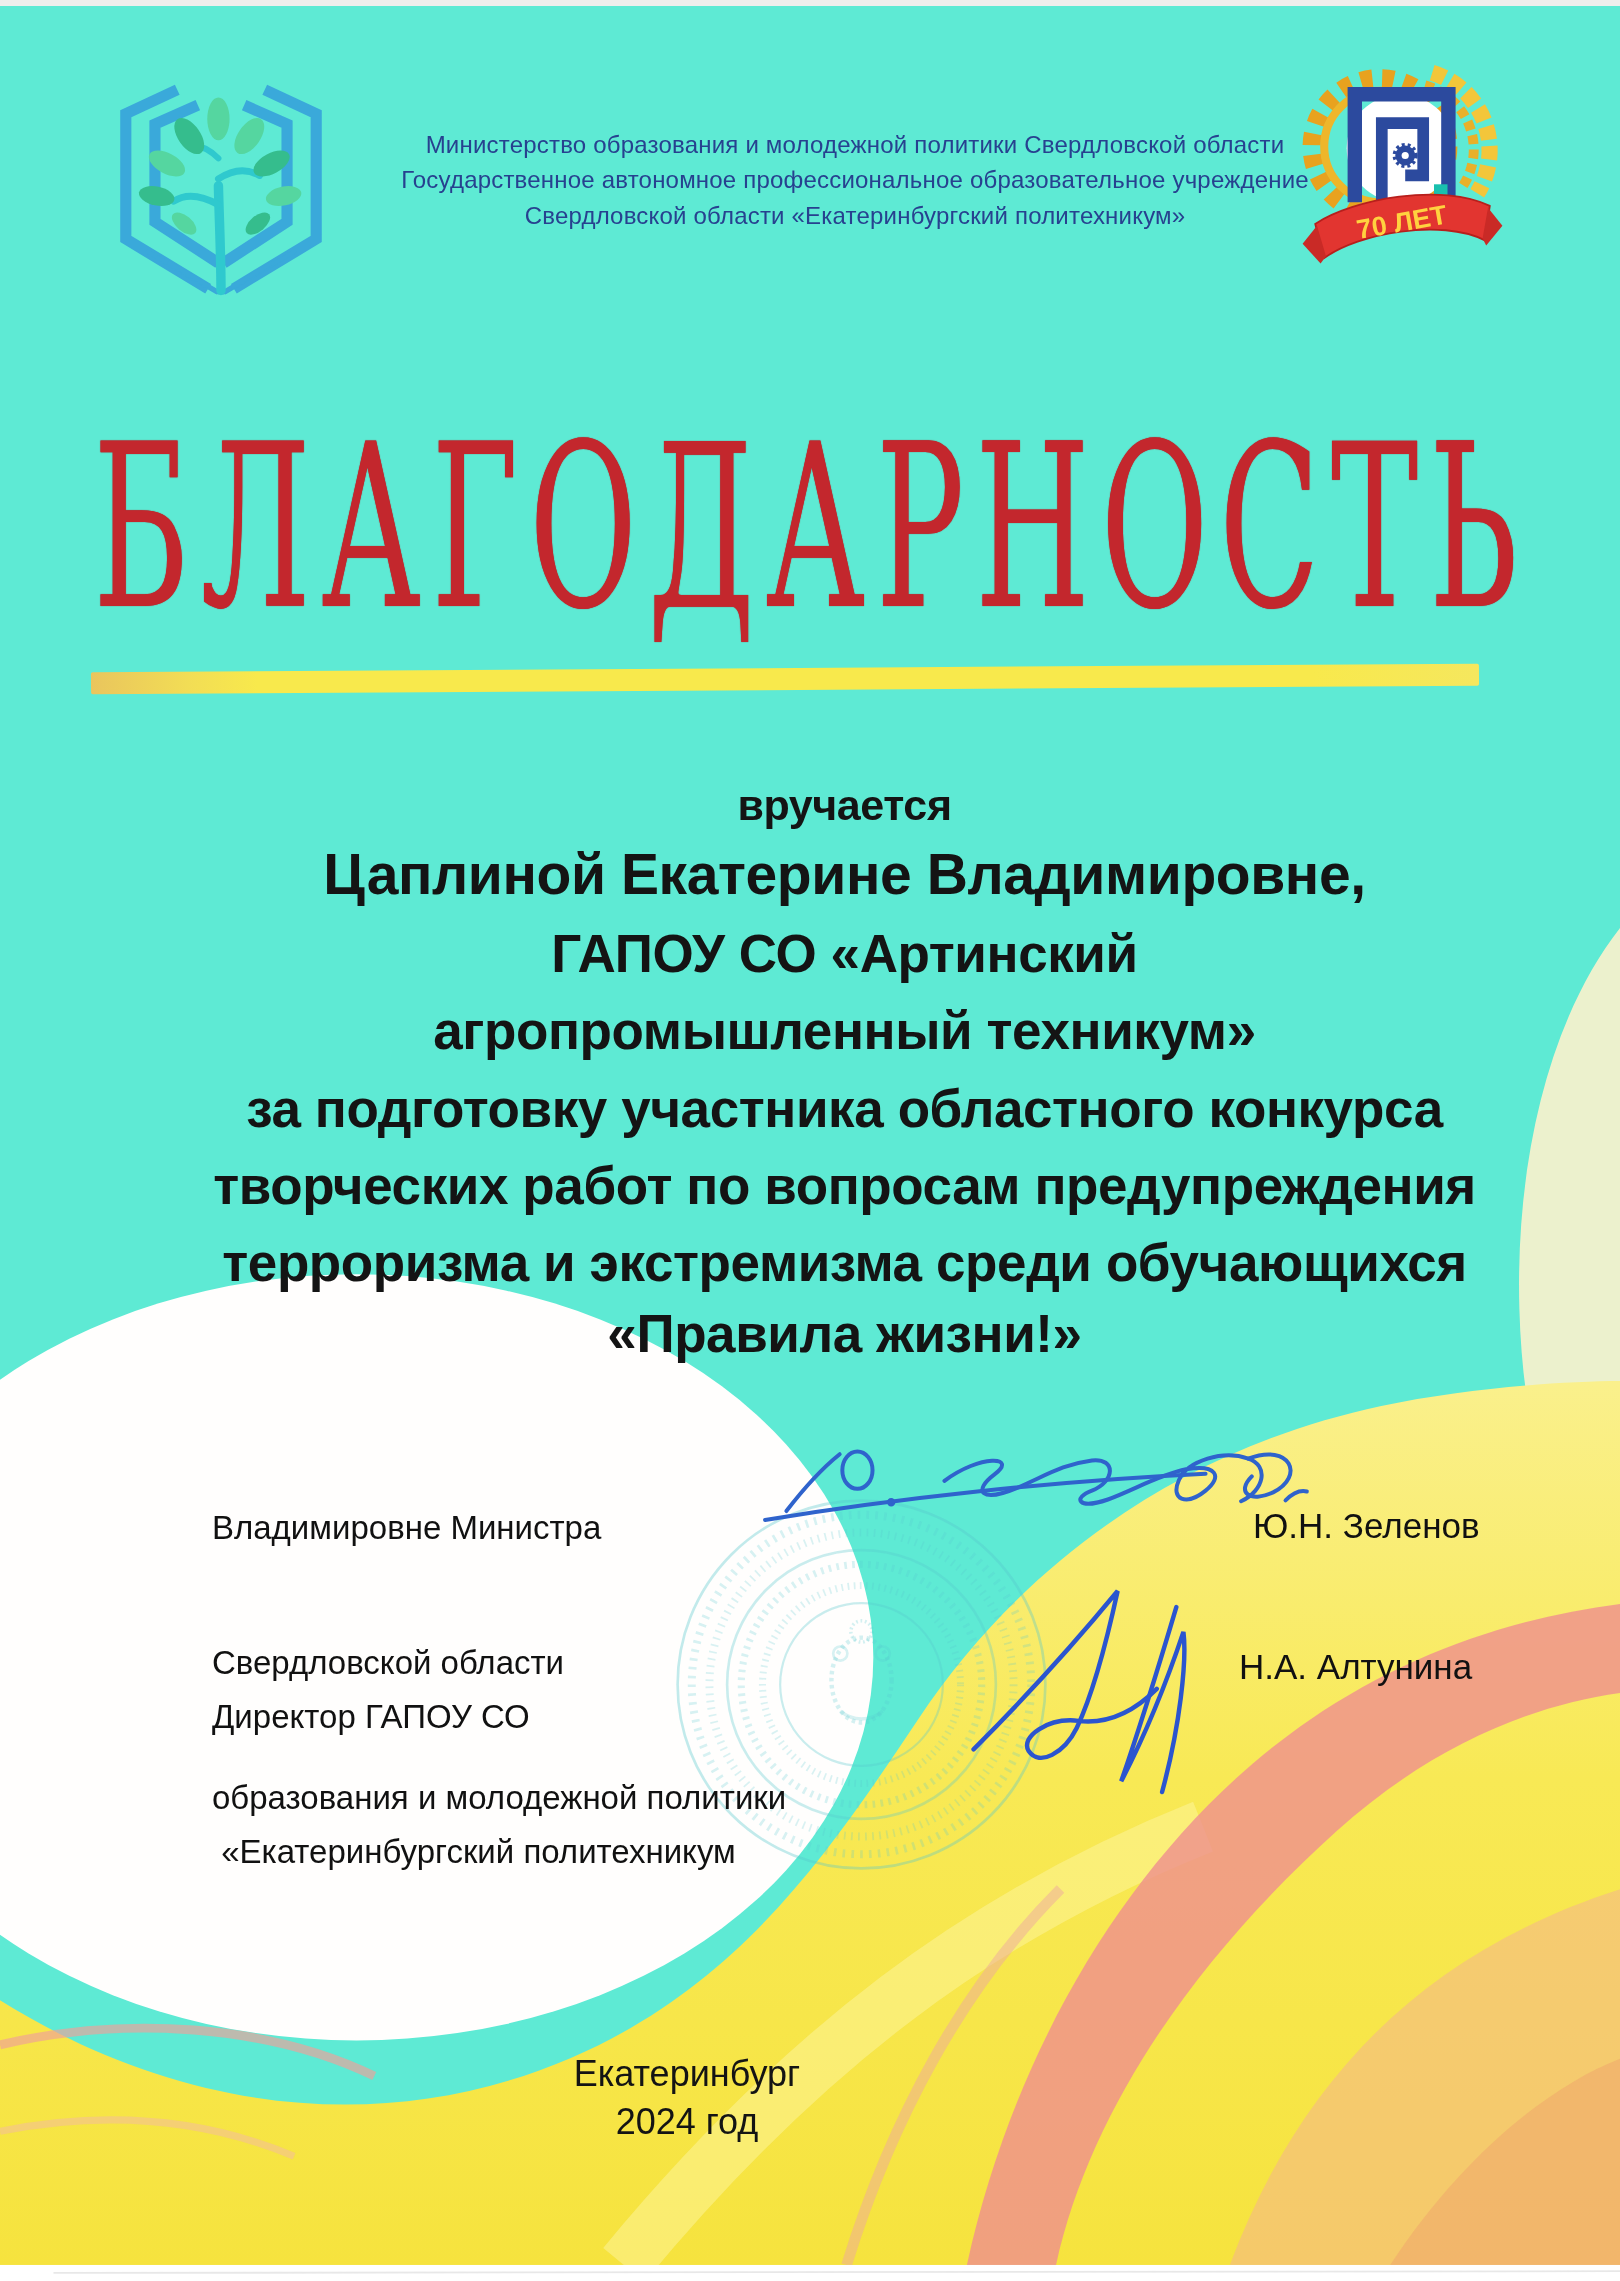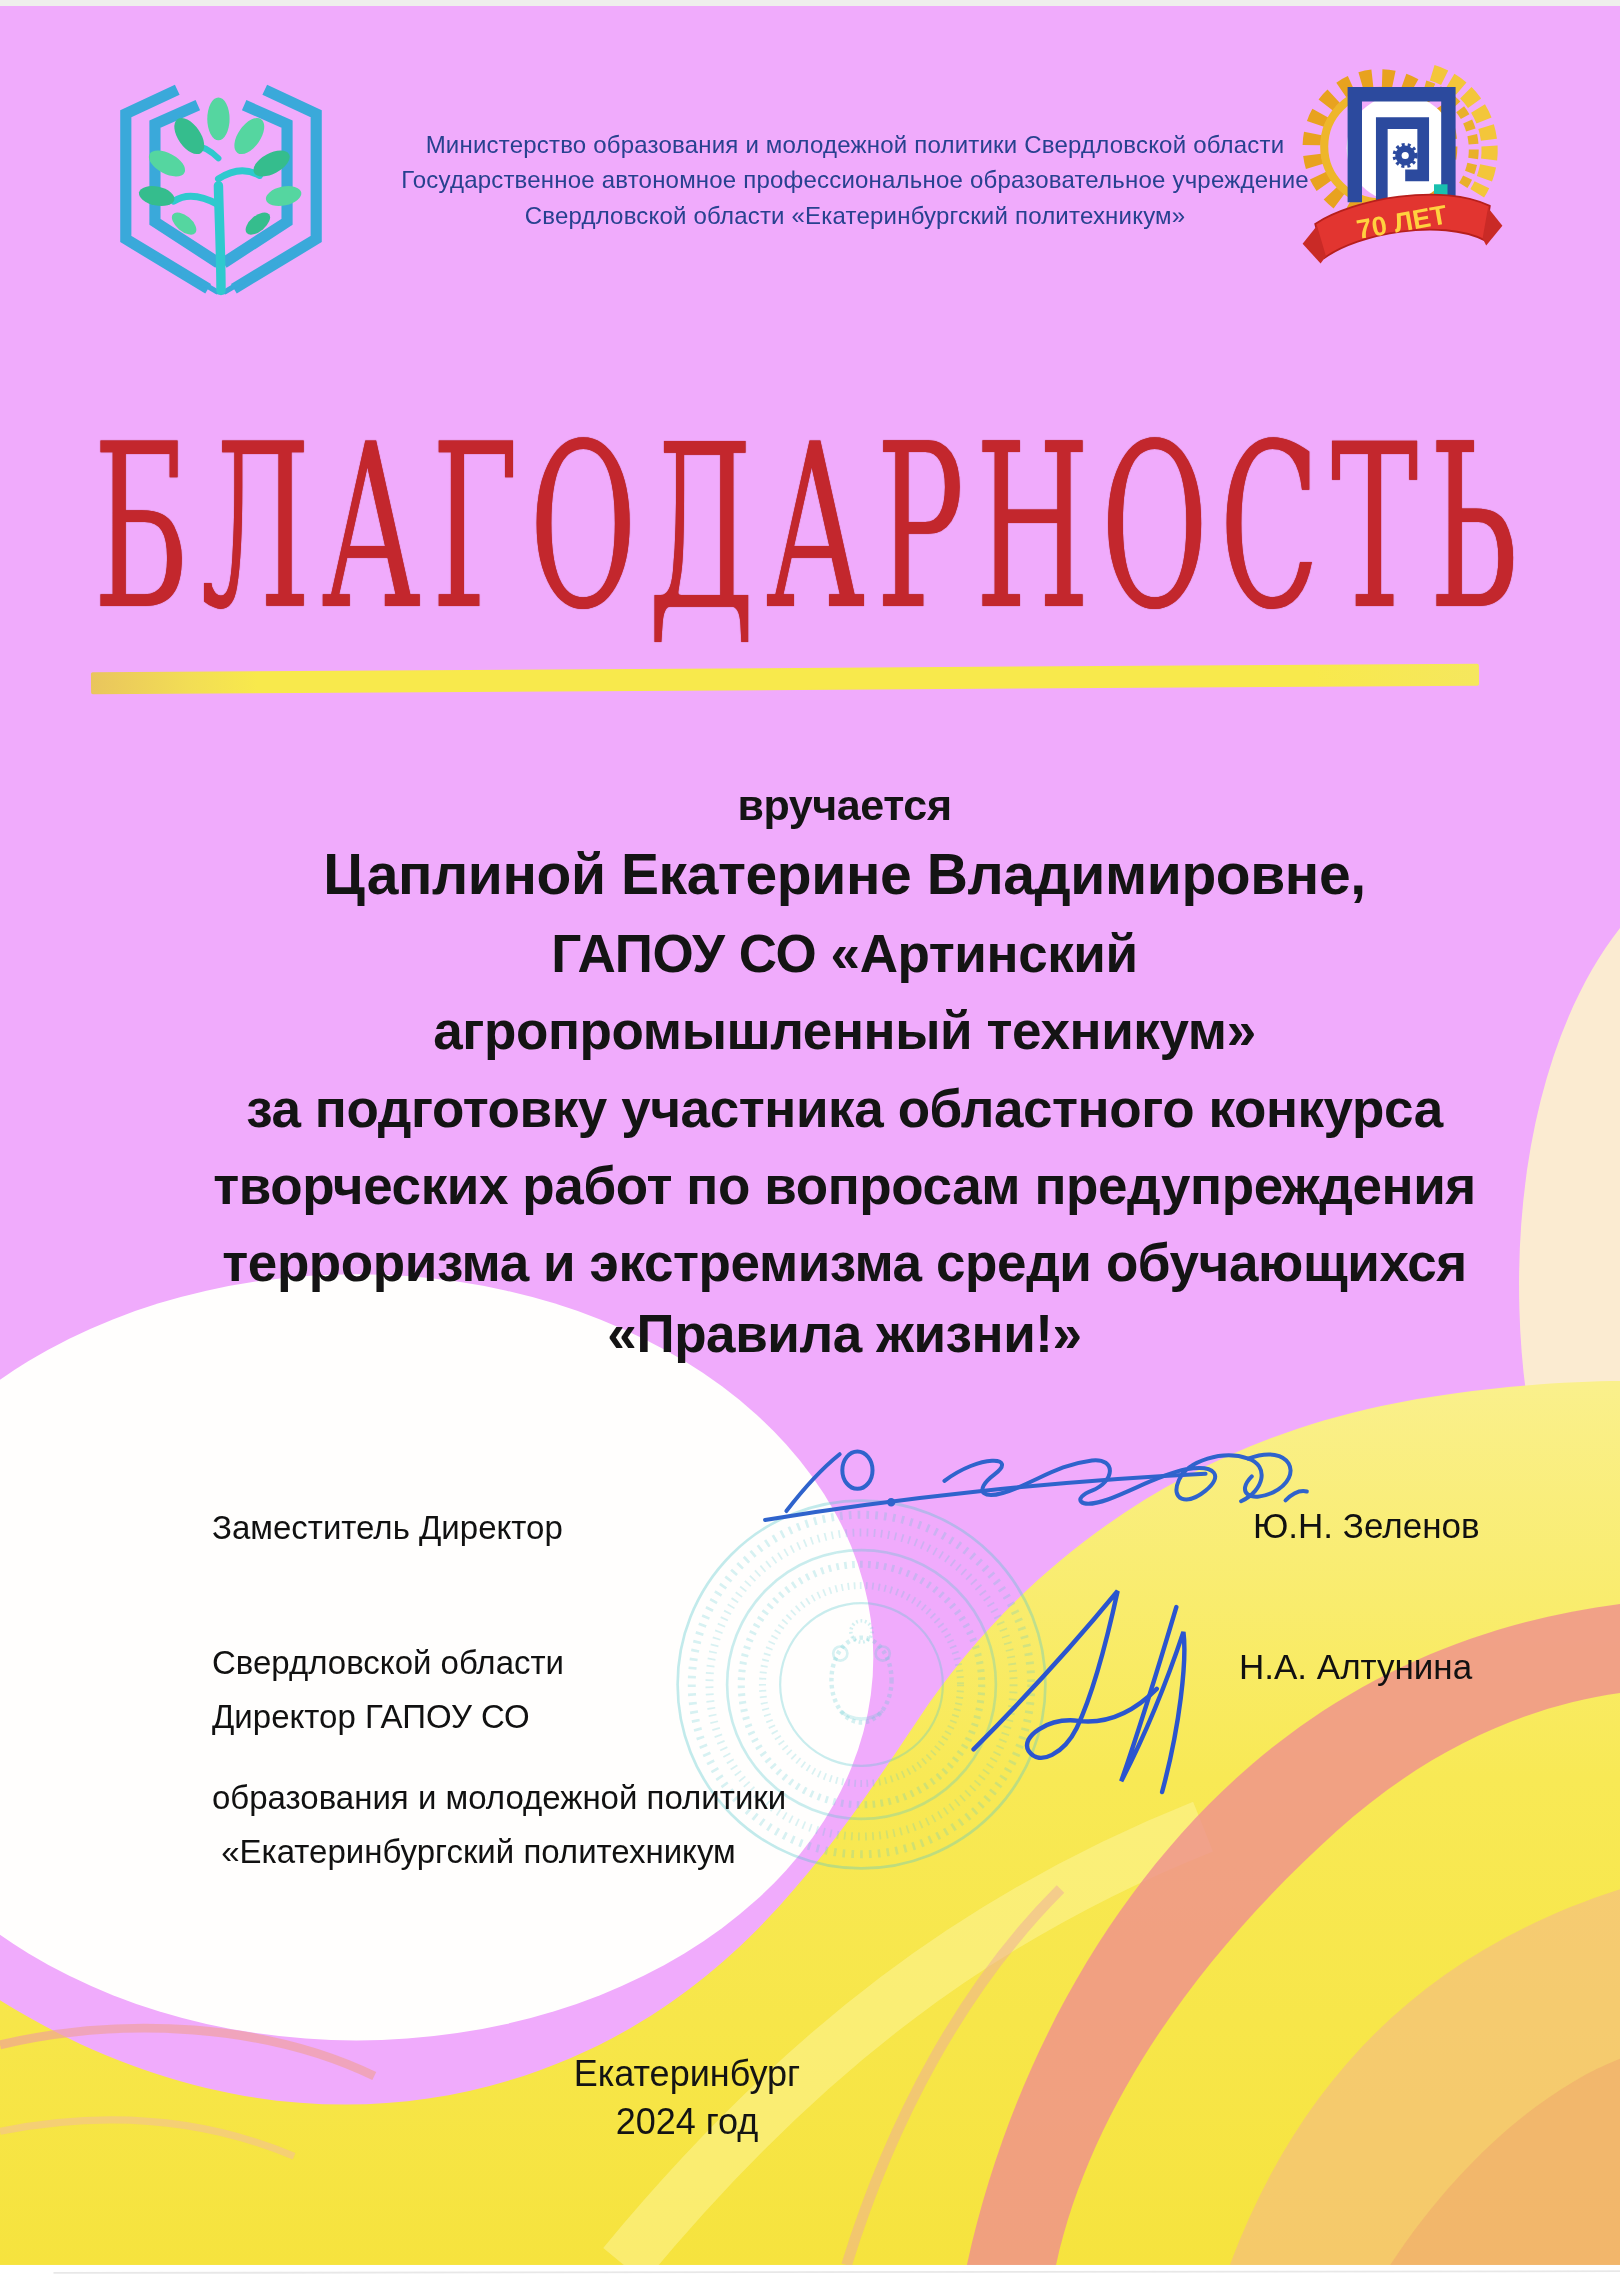--- a/index.html
+++ b/index.html
@@ -1,18 +1,18 @@
 <!DOCTYPE html>
 <html style="font-size:14.3px"><head>
 <meta charset="utf-8">
 <style>
   html,body{margin:0;padding:0;background:#ffffff;}
   #page{
     position:relative;width:1621px;height:2281px;margin:0 auto;
-    background:#f0abfc;overflow:hidden;
+    background:#5eead4;overflow:hidden;
     font-family:"Liberation Sans",sans-serif;color:#151515;
   }
   .abs{position:absolute;}
   
   #top-edge{left:0;top:0;width:1621px;height:6.2px;background:#efeeec;}
   .hdr{
     left:374px;width:962px;text-align:center;color:#27418f;
     font-size:24px;line-height:36px;font-weight:400;letter-spacing:0.2px;
   }
   
@@ -134,21 +134,21 @@
   <div class="abs bodyline z3" id="line-presented">вручается</div>
   <div class="abs bodyline z3" id="line-recipient">Цаплиной Екатерине Владимировне,</div>
   <div class="abs bodyline z3" id="line-org1">ГАПОУ СО «Артинский</div>
   <div class="abs bodyline z3" id="line-org2">агропромышленный техникум»</div>
   <div class="abs bodyline z3" id="line-reason1">за подготовку участника областного конкурса</div>
   <div class="abs bodyline z3" id="line-reason2">творческих работ по вопросам предупреждения</div>
   <div class="abs bodyline z3" id="line-reason3">терроризма и экстремизма среди обучающихся</div>
   <div class="abs bodyline z3" id="line-contest">«Правила жизни!»</div>
 
   <div class="abs sig-title z3" id="sig-title-1">
-    <div>Заместитель Директор</div>
+    <div>Владимировне Министра</div>
     <div>Свердловской области</div>
     <div>образования и молодежной политики</div>
   </div>
   <div class="abs sig-name z3" id="sig-name-1">Ю.Н. Зеленов</div>
 
   <div class="abs sig-title z3" id="sig-title-2">
     <div>Директор ГАПОУ СО</div>
     <div> «Екатеринбургский политехникум</div>
   </div>
   <div class="abs sig-name z3" id="sig-name-2">Н.А. Алтунина</div>

